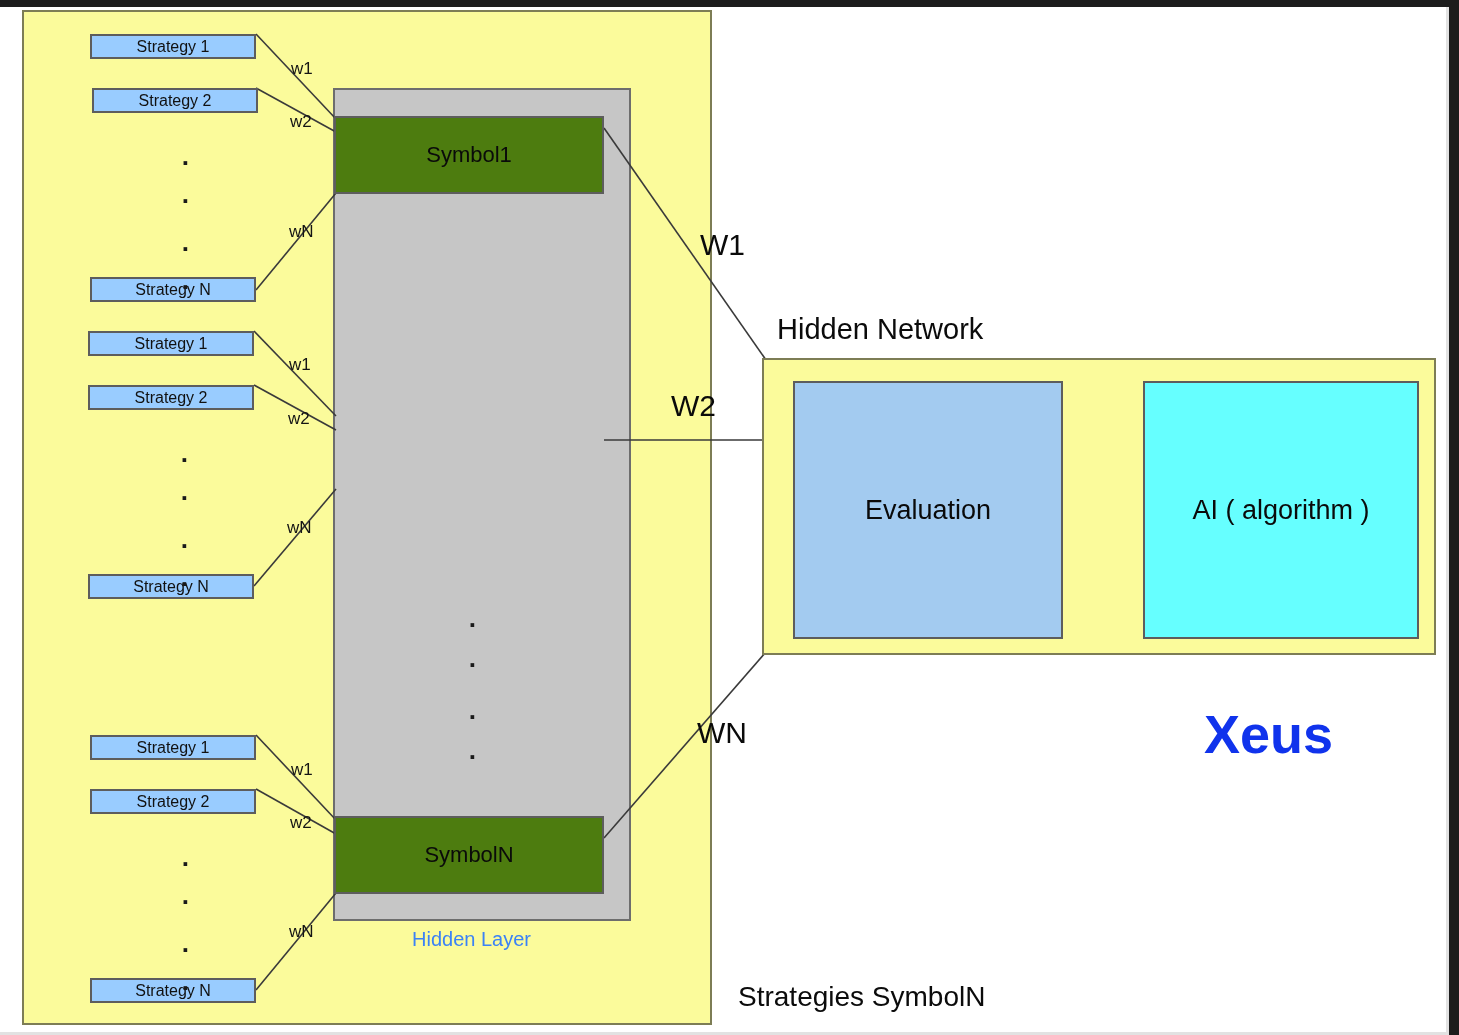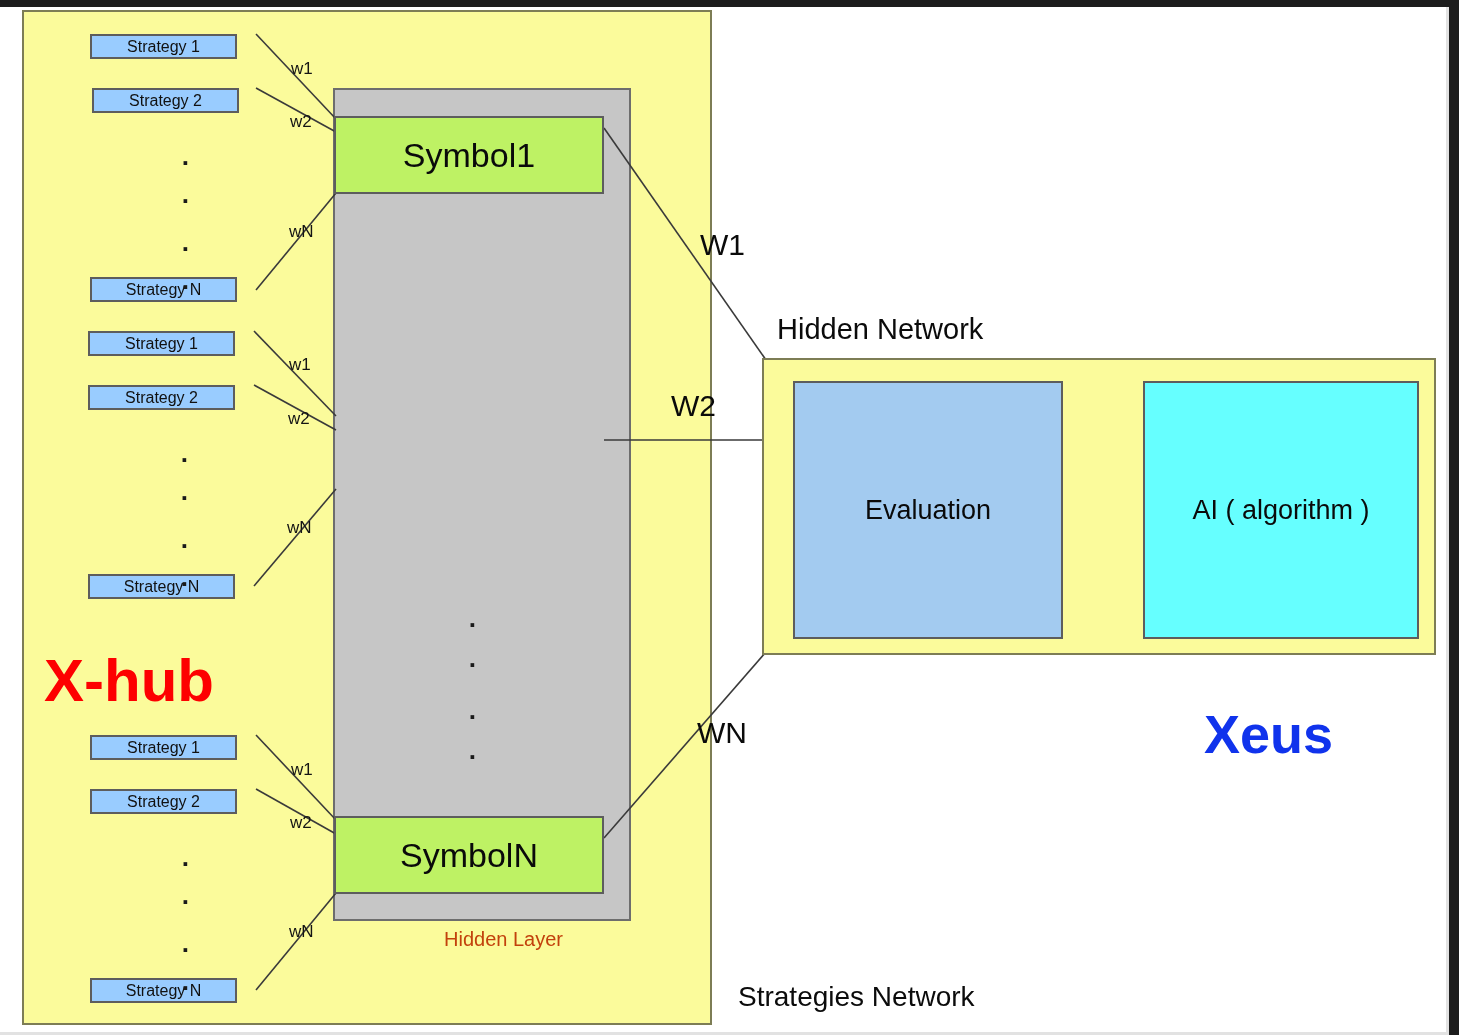--- a/index.html
+++ b/index.html
@@ -53,46 +53,46 @@
   .hidden-layer {
     position: absolute;
     left: 333px; top: 88px;
     width: 298px; height: 833px;
     background: #c6c6c6;
     border: 2px solid #6d6d6d;
     box-sizing: border-box;
   }
   .hidden-layer-caption {
     position: absolute;
-    left: 444px; top: 928px;
+    left: 412px; top: 928px;
     font-size: 20px;
-    color: #c2410c;
+    color: #3b82f6;
     white-space: nowrap;
   }
 
   
   .symbol-box {
     position: absolute;
-    background: #bef264;
+    background: #4d7c0f;
     border: 2px solid #5d5d5d;
     box-sizing: border-box;
     display: flex;
     align-items: center;
     justify-content: center;
-    font-size: 34px;
+    font-size: 22px;
     color: #0a0a0a;
   }
   #symbol1 { left: 334px; top: 116px; width: 270px; height: 78px; }
   #symbol2 { left: 334px; top: 412px; width: 270px; height: 78px; }
   #symboln { left: 334px; top: 816px; width: 270px; height: 78px; }
 
   
   .strategy-box {
     position: absolute;
-    width: 147px; height: 25px;
+    width: 166px; height: 25px;
     background: #99ccff;
     border: 2px solid #5d5d5d;
     box-sizing: border-box;
     display: flex;
     align-items: center;
     justify-content: center;
     font-size: 16px;
     color: #111111;
   }
 
@@ -272,20 +272,19 @@
 
   <div class="Wlabel" style="left:700px; top:228px;">W1</div>
   <div class="Wlabel" style="left:671px; top:389px;">W2</div>
   <div class="Wlabel" style="left:697px; top:716px;">WN</div>
 
   <div class="value-network-caption">Hidden Network</div>
   <div class="value-network-panel"></div>
   <div class="vn-inner-box" id="ai-box">AI ( algorithm )</div>
   <div class="vn-inner-box" id="evaluation-box">Evaluation</div>
 
-  <div class="brand-xhub">X-hub</div>
   <div class="brand-xeus">Xeus</div>
 
-  <div class="strategies-caption">Strategies Network</div>
+  <div class="strategies-caption">Strategies SymbolN</div>
 
   <div class="chrome-top"></div>
   <div class="chrome-right"></div>
 </div>
 
 </body></html>

